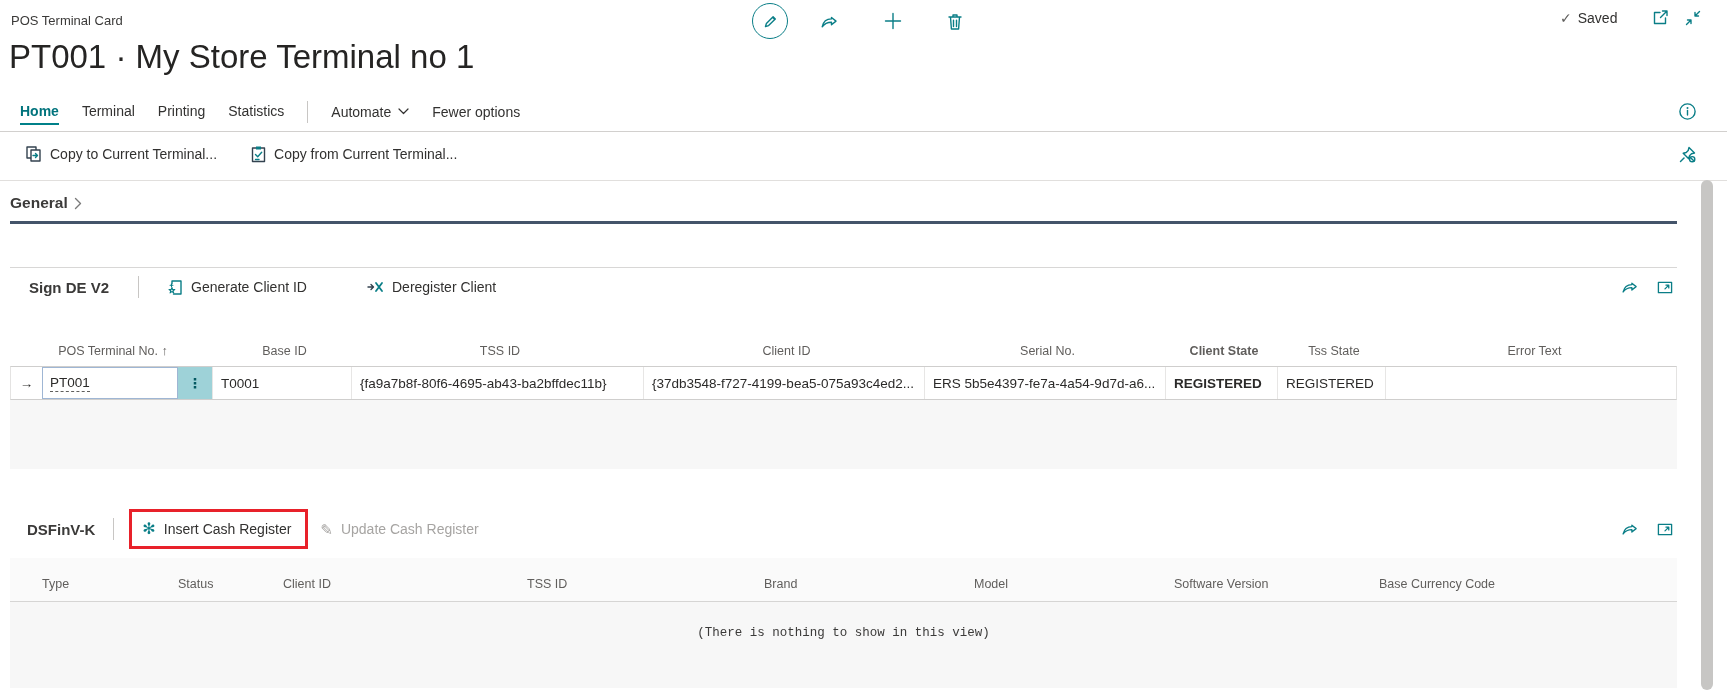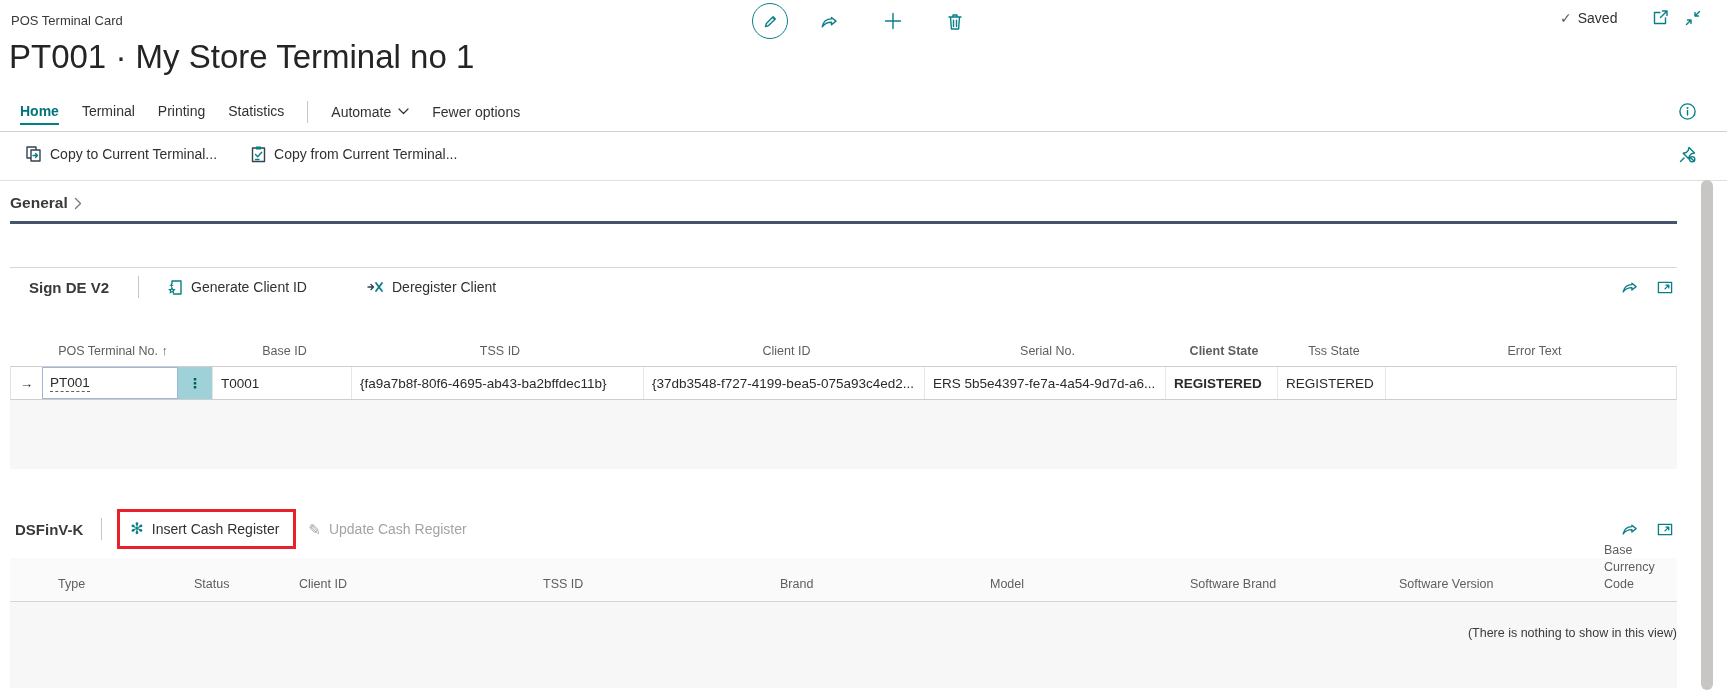--- a/index.html
+++ b/index.html
@@ -52,21 +52,21 @@
   .cH{width:112px;flex:none;font-weight:bold;}
   .cI{width:108px;flex:none;}
   .cJ{flex:1;}
   .focus-cell{box-shadow:inset 0 0 0 1px #9fb6d4;}
   .link-dashed{border-bottom:1px dashed #5f5e5c;padding-bottom:1px;cursor:pointer;}
   .ellipsis-cell{background:#9ed2d8;display:flex;align-items:center;justify-content:center;color:#045962;font-weight:700;font-size:14px;cursor:pointer;}
 
   
   .t2-head{display:flex;align-items:flex-end;height:100%;padding-left:24px;box-sizing:border-box;}
   .t2-head .th{font-size:12.5px;color:#605e5c;padding:0 0 8px 8px;box-sizing:border-box;line-height:1.35;}
-  .d1{width:136px;flex:none;margin-left:16px;} .d2{width:105px;flex:none;} .d3{width:244px;flex:none;}
+  .d1{width:136px;flex:none;} .d2{width:105px;flex:none;} .d3{width:244px;flex:none;}
   .d4{width:237px;flex:none;} .d5{width:210px;flex:none;} .d6{width:200px;flex:none;}
   .d7{width:209px;flex:none;} .d8{width:205px;flex:none;} .d9{flex:1;}
   .empty-msg{font-size:12.5px;color:#3b3a39;}
 
   .red-box{border:3px solid #e8212a;display:flex;align-items:center;gap:8px;padding:0 14px 0 10px;height:40px;box-sizing:border-box;}
   .hline{background:#e1dfdd;height:1px;}
   .scrollbar{background:#c7c6c4;border-radius:6px;}
 </style>
 </head>
 <body>
@@ -277,21 +277,21 @@
       <div class="td cH">REGISTERED</div>
       <div class="td cI">REGISTERED</div>
       <div class="td cJ"></div>
     </div>
 
     <div style="height:69px;background:#f7f7f7;"></div>
   </div>
 
   <div class="abs" style="left:10px;top:505px;width:1667px;">
     <div class="row" style="height:48px;gap:0;">
-      <span class="part-title" style="margin-left:5px;">DSFinV-K</span>
+      <span class="part-title" style="margin-left:17px;">DSFinV-K</span>
       <div class="vdiv" style="margin:0 15px 0 18px;"></div>
       <div class="red-box">
         <div class="part-cmd">
           <span class="glyph-teal">✻</span>
           <span>Insert Cash Register</span>
         </div>
       </div>
       <div style="width:12px"></div>
       <div class="part-cmd disabled">
         <span class="glyph-gray">✎</span>
@@ -314,26 +314,25 @@
     </div>
 
     <div style="height:44px;background:#fafafa;border-bottom:1px solid #d6d5d4;box-sizing:border-box;margin-top:5px;">
       <div class="t2-head">
         <div class="th d1">Type</div>
         <div class="th d2">Status</div>
         <div class="th d3">Client ID</div>
         <div class="th d4">TSS ID</div>
         <div class="th d5">Brand</div>
         <div class="th d6">Model</div>
-        <div class="th d7">Software Brand</div>
         <div class="th d8">Software Version</div>
         <div class="th d9">Base Currency Code</div>
       </div>
     </div>
 
-    <div style="height:86px;background:#f7f7f7;display:flex;align-items:flex-start;justify-content:flex-end;">
+    <div style="height:86px;background:#f7f7f7;display:flex;align-items:flex-start;justify-content:center;font-family:Liberation Mono, monospace;">
       <span class="empty-msg" style="margin-top:24px;">(There is nothing to show in this view)</span>
     </div>
   </div>
 
   <div class="abs scrollbar" style="left:1701px;top:180px;width:12px;height:510px;"></div>
 
 </div>
 
 </body></html>

